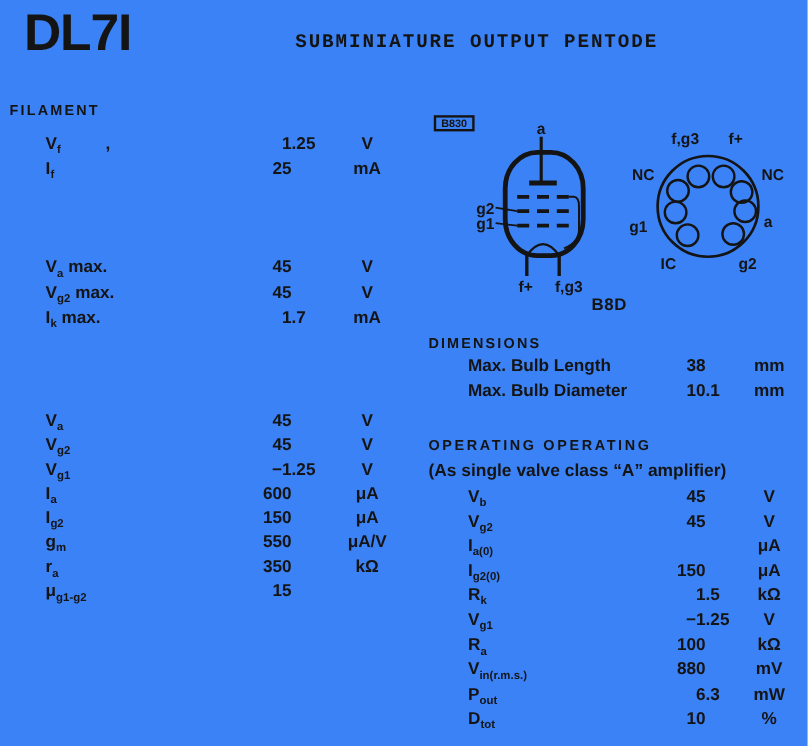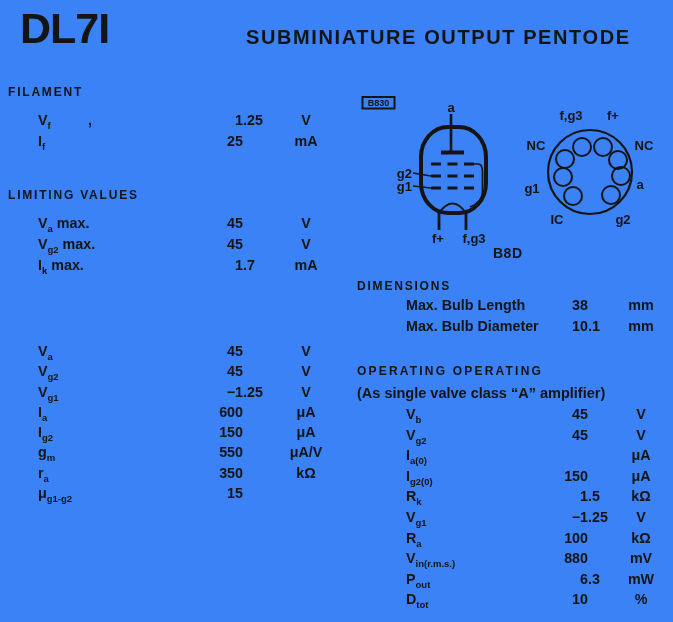--- a/index.html
+++ b/index.html
@@ -5,22 +5,22 @@
   html,body{margin:0;padding:0;background:#e8e8e8;}
   .page{
     position:relative;width:673px;height:622px;background:#3b82f6;color:#141414;
     font-family:"Liberation Sans",sans-serif;overflow:hidden;margin:0 auto;
   }
   .title{
     position:absolute;left:20px;top:4px;font-size:43px;font-weight:bold;
     letter-spacing:-1px;
   }
   .subtitle{
-    position:absolute;left:246px;top:26px;font-size:20px;font-weight:bold;
-    letter-spacing:1.6px;white-space:nowrap;
+    position:absolute;left:246px;top:26px;font-size:16px;font-weight:bold;
+    letter-spacing:1.6px;white-space:nowrap;font-family:Liberation Mono, monospace;
   }
   .heading{
     position:absolute;font-size:12px;font-weight:bold;letter-spacing:1.8px;
     white-space:nowrap;
   }
   .h-filament{left:8px;top:85px;}
   .h-limiting{left:8px;top:188px;}
   .h-characteristics{left:8px;top:314px;}
   .h-dimensions{left:357px;top:279px;}
   .h-operating{left:357px;top:364px;letter-spacing:2.2px;}
@@ -28,21 +28,21 @@
     position:absolute;left:357px;top:385px;font-size:14.5px;font-weight:bold;
     white-space:nowrap;
   }
   .rows{position:absolute;font-size:14.3px;font-weight:bold;}
   .rows-left{left:8px;width:340px;}
   .rows-right{left:357px;width:316px;}
   .spec-row{position:relative;height:20.6px;white-space:nowrap;}
   .rh21 .spec-row{height:21.2px;}
   .rh203 .spec-row{height:20.3px;}
   .lbl{position:absolute;left:30px;}
-  .rows-right .lbl{left:49px;}
+  .rows-right .lbl{left:33px;}
   .sub{font-size:9.5px;vertical-align:-3.5px;letter-spacing:0;}
   .mark{position:absolute;left:80px;}
   .val{position:absolute;left:100px;}
   .vi{display:inline-block;width:135px;text-align:right;}
   .rows-right .vi{width:131px;}
   .vf{display:inline-block;width:30px;text-align:left;}
   .unit{position:absolute;left:258px;width:80px;text-align:center;}
   .rows-right .unit{left:244px;}
   .note{
     position:absolute;left:6px;top:522px;width:345px;font-size:15px;
@@ -72,21 +72,20 @@
         <span class="unit">V</span>
       </div>
       <div class="spec-row">
         <span class="lbl"><span>I</span><span class="sub">f</span><span></span></span>
         <span class="mark"></span>
         <span class="val"><span class="vi">25</span><span class="vf"></span></span>
         <span class="unit">mA</span>
       </div>
     </div>
 
-  <div class="heading h-limiting">LIMITING VALUES</div>
   <div class="rows rows-left rh21" style="top:215px">
 
   <div class="spec-row">
         <span class="lbl"><span>V</span><span class="sub">a</span><span> max.</span></span>
         <span class="mark"></span>
         <span class="val"><span class="vi">45</span><span class="vf"></span></span>
         <span class="unit">V</span>
       </div>
       <div class="spec-row">
         <span class="lbl"><span>V</span><span class="sub">g2</span><span> max.</span></span>

